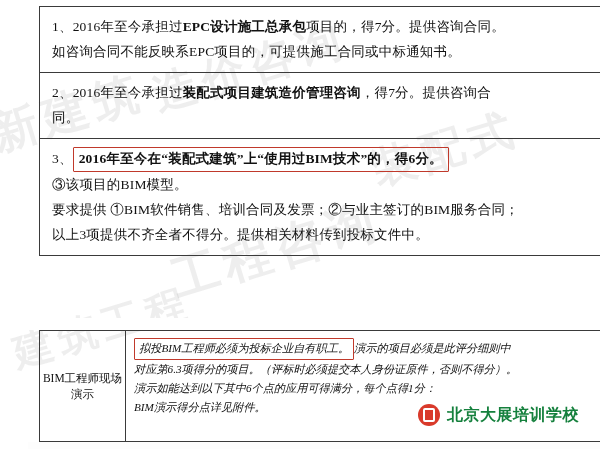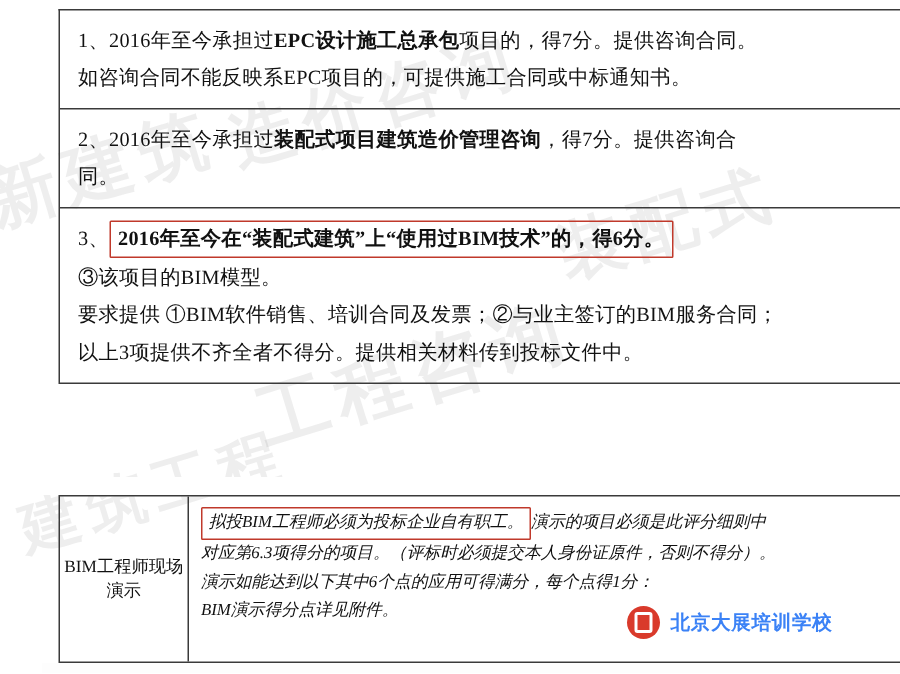--- a/index.html
+++ b/index.html
@@ -158,23 +158,23 @@
     position: absolute;
     left: 5px;
     top: 4px;
     width: 12px;
     height: 14px;
     border: 2px solid #ffffff;
     border-radius: 2px;
     box-sizing: border-box;
   }
   .footer-text {
-    font-size: 13px;
+    font-size: 16px;
     font-weight: bold;
-    color: #3b82f6;
+    color: #15803d;
     font-family: "Liberation Serif", "DejaVu Serif", serif;
     letter-spacing: 0.5px;
   }
 
   
   .scan-edge {
     position: absolute;
     left: 0;
     top: 442px;
     width: 600px;

